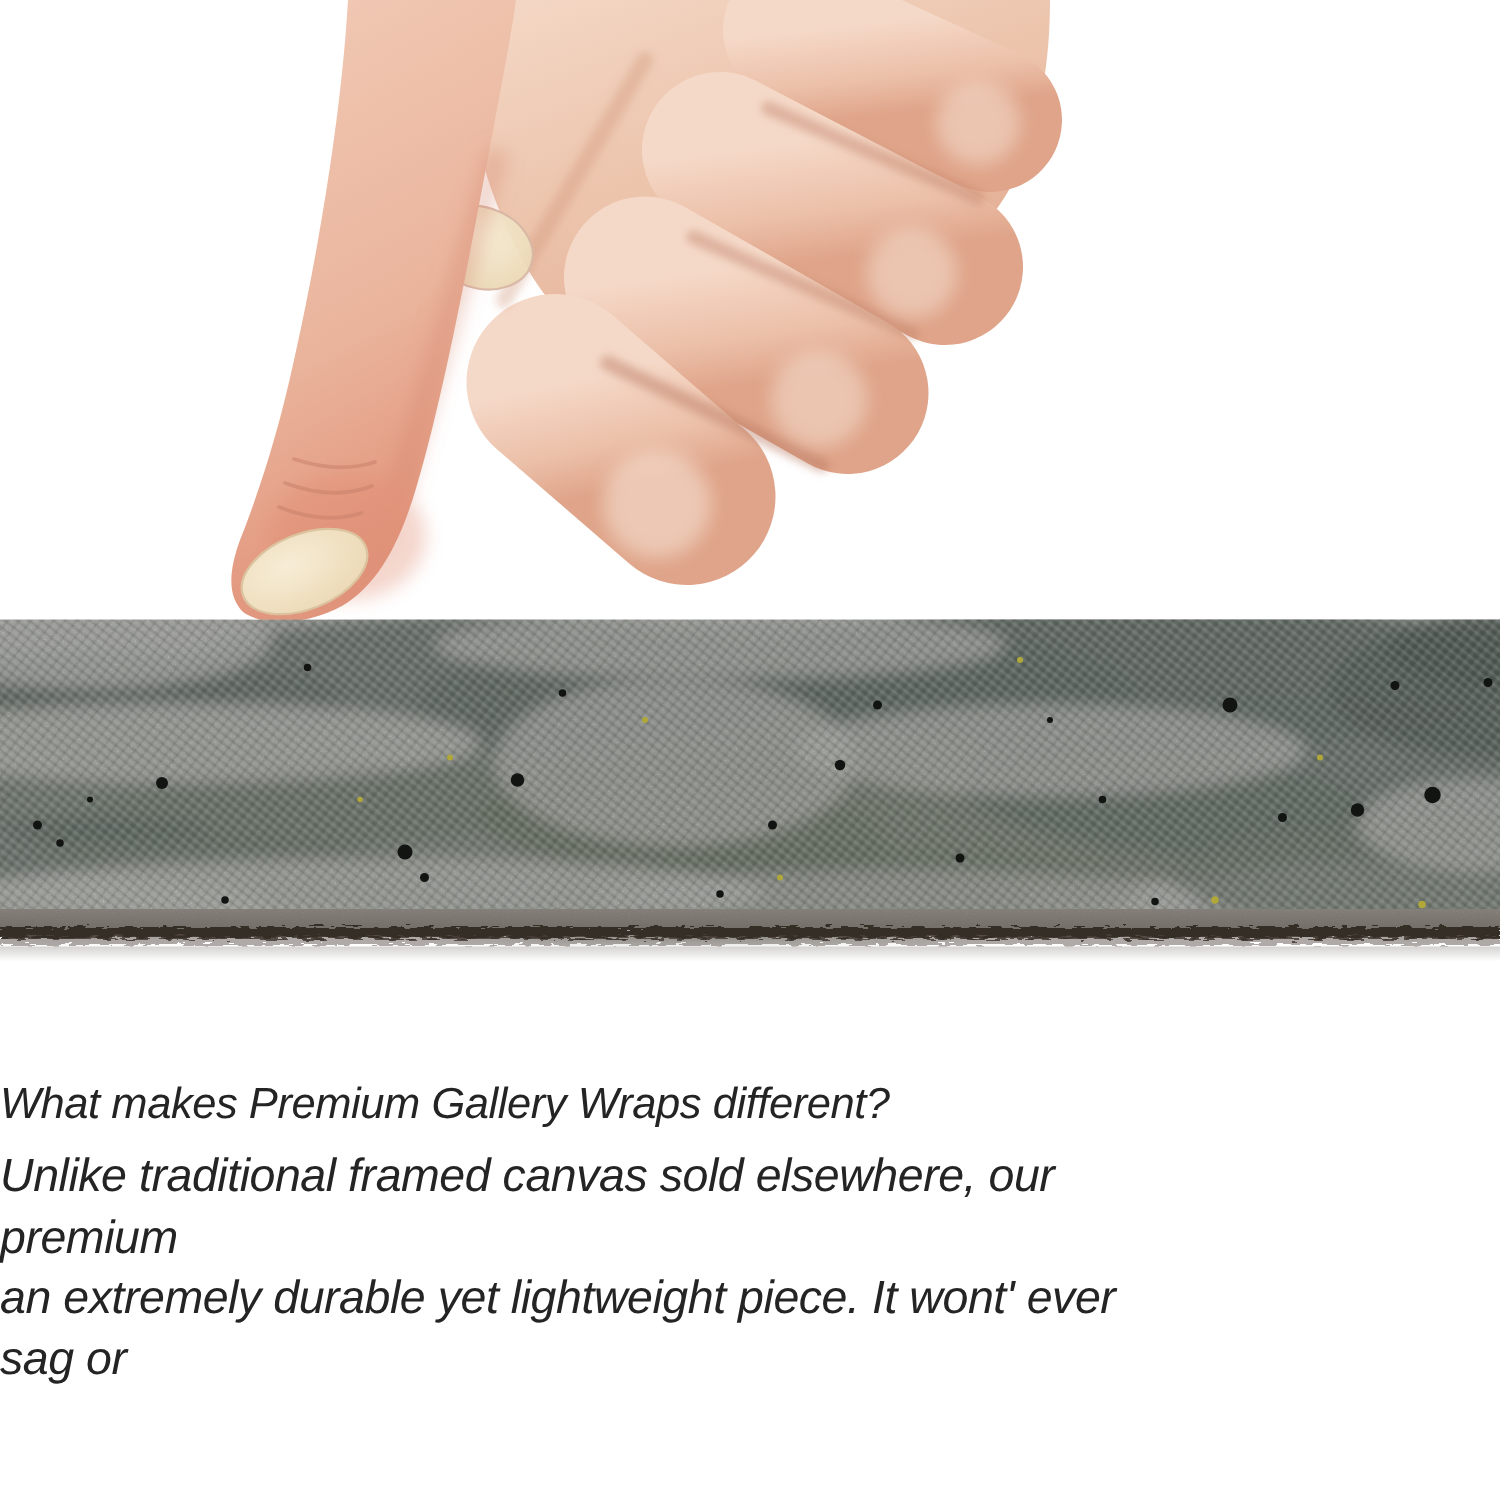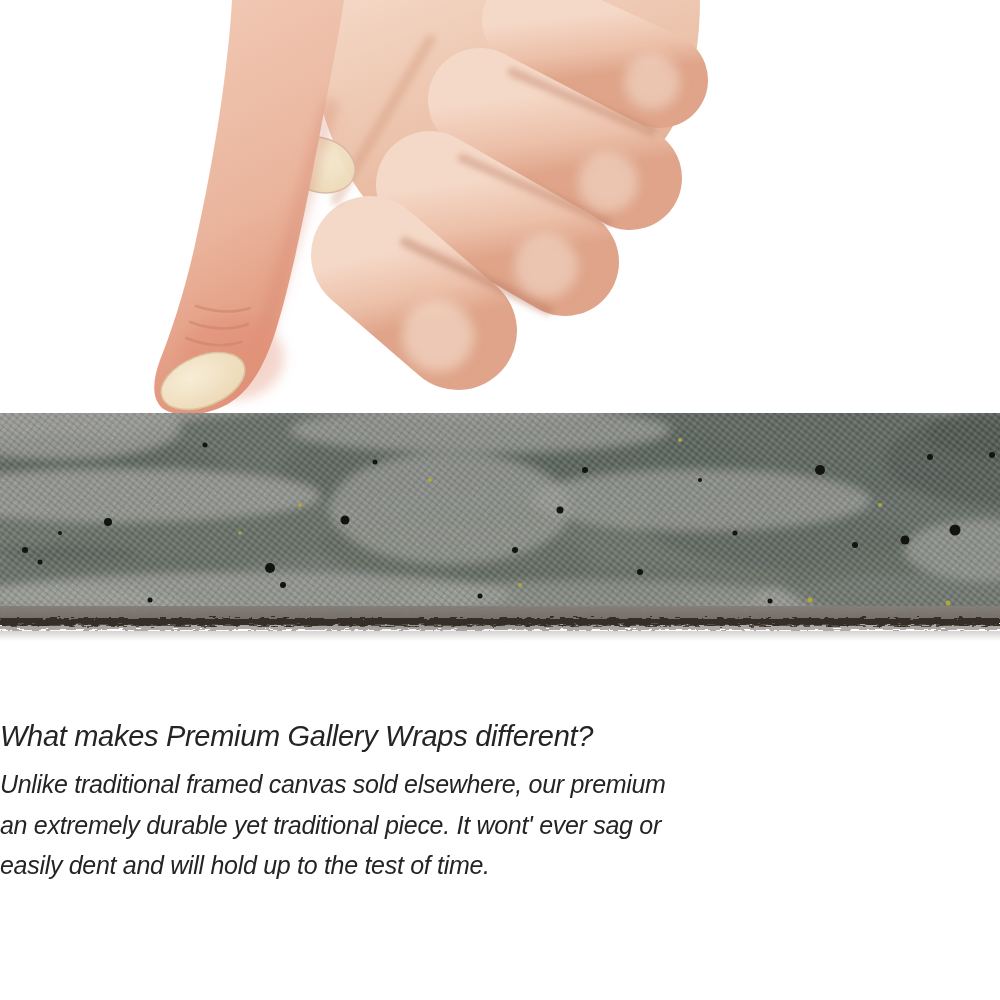--- a/index.html
+++ b/index.html
@@ -19,21 +19,21 @@
   }
   .copy{
     position:absolute;top:702px;left:0;width:792px;
     text-align:left;color:var(--text,#242424);
     font-style:italic;letter-spacing:-0.3px;margin-top:12px;
   }
   .copy h2{
     margin:0 0 6px 0;font-weight:400;font-style:italic;
     font-size:29px;line-height:44px;
   }
-  .copy p{margin:0;font-size:25px;line-height:40.5px;font-weight:400;}
+  .copy p{margin:0;font-size:31px;line-height:40.5px;font-weight:400;}
 </style>
 </head>
 <body>
 
 <div class="stage">
 
   <div class="hand-wrap">
     <svg width="1000" height="430" viewBox="0 0 1000 430" aria-hidden="true">
       <defs>
         <linearGradient id="palmG" x1="0" y1="0" x2="0.7" y2="1">
@@ -215,16 +215,15 @@
         <rect x="0" y="212" width="1000" height="5" fill="#6e655e" opacity="0.55" filter="url(#rough)"></rect>
       </g>
     </svg>
   </div>
 
   <div class="strip-shadow"></div>
 
   <div class="copy">
     <h2>What makes Premium Gallery Wraps different?</h2>
     <p>Unlike traditional framed canvas sold elsewhere, our premium</p>
-    <p>an extremely durable yet traditional piece. It wont' ever sag or</p>
-    <p>easily dent and will hold up to the test of time.</p>
+    <p>an extremely durable yet lightweight piece. It wont' ever sag or</p>
   </div>
 </div>
 
 </body></html>

